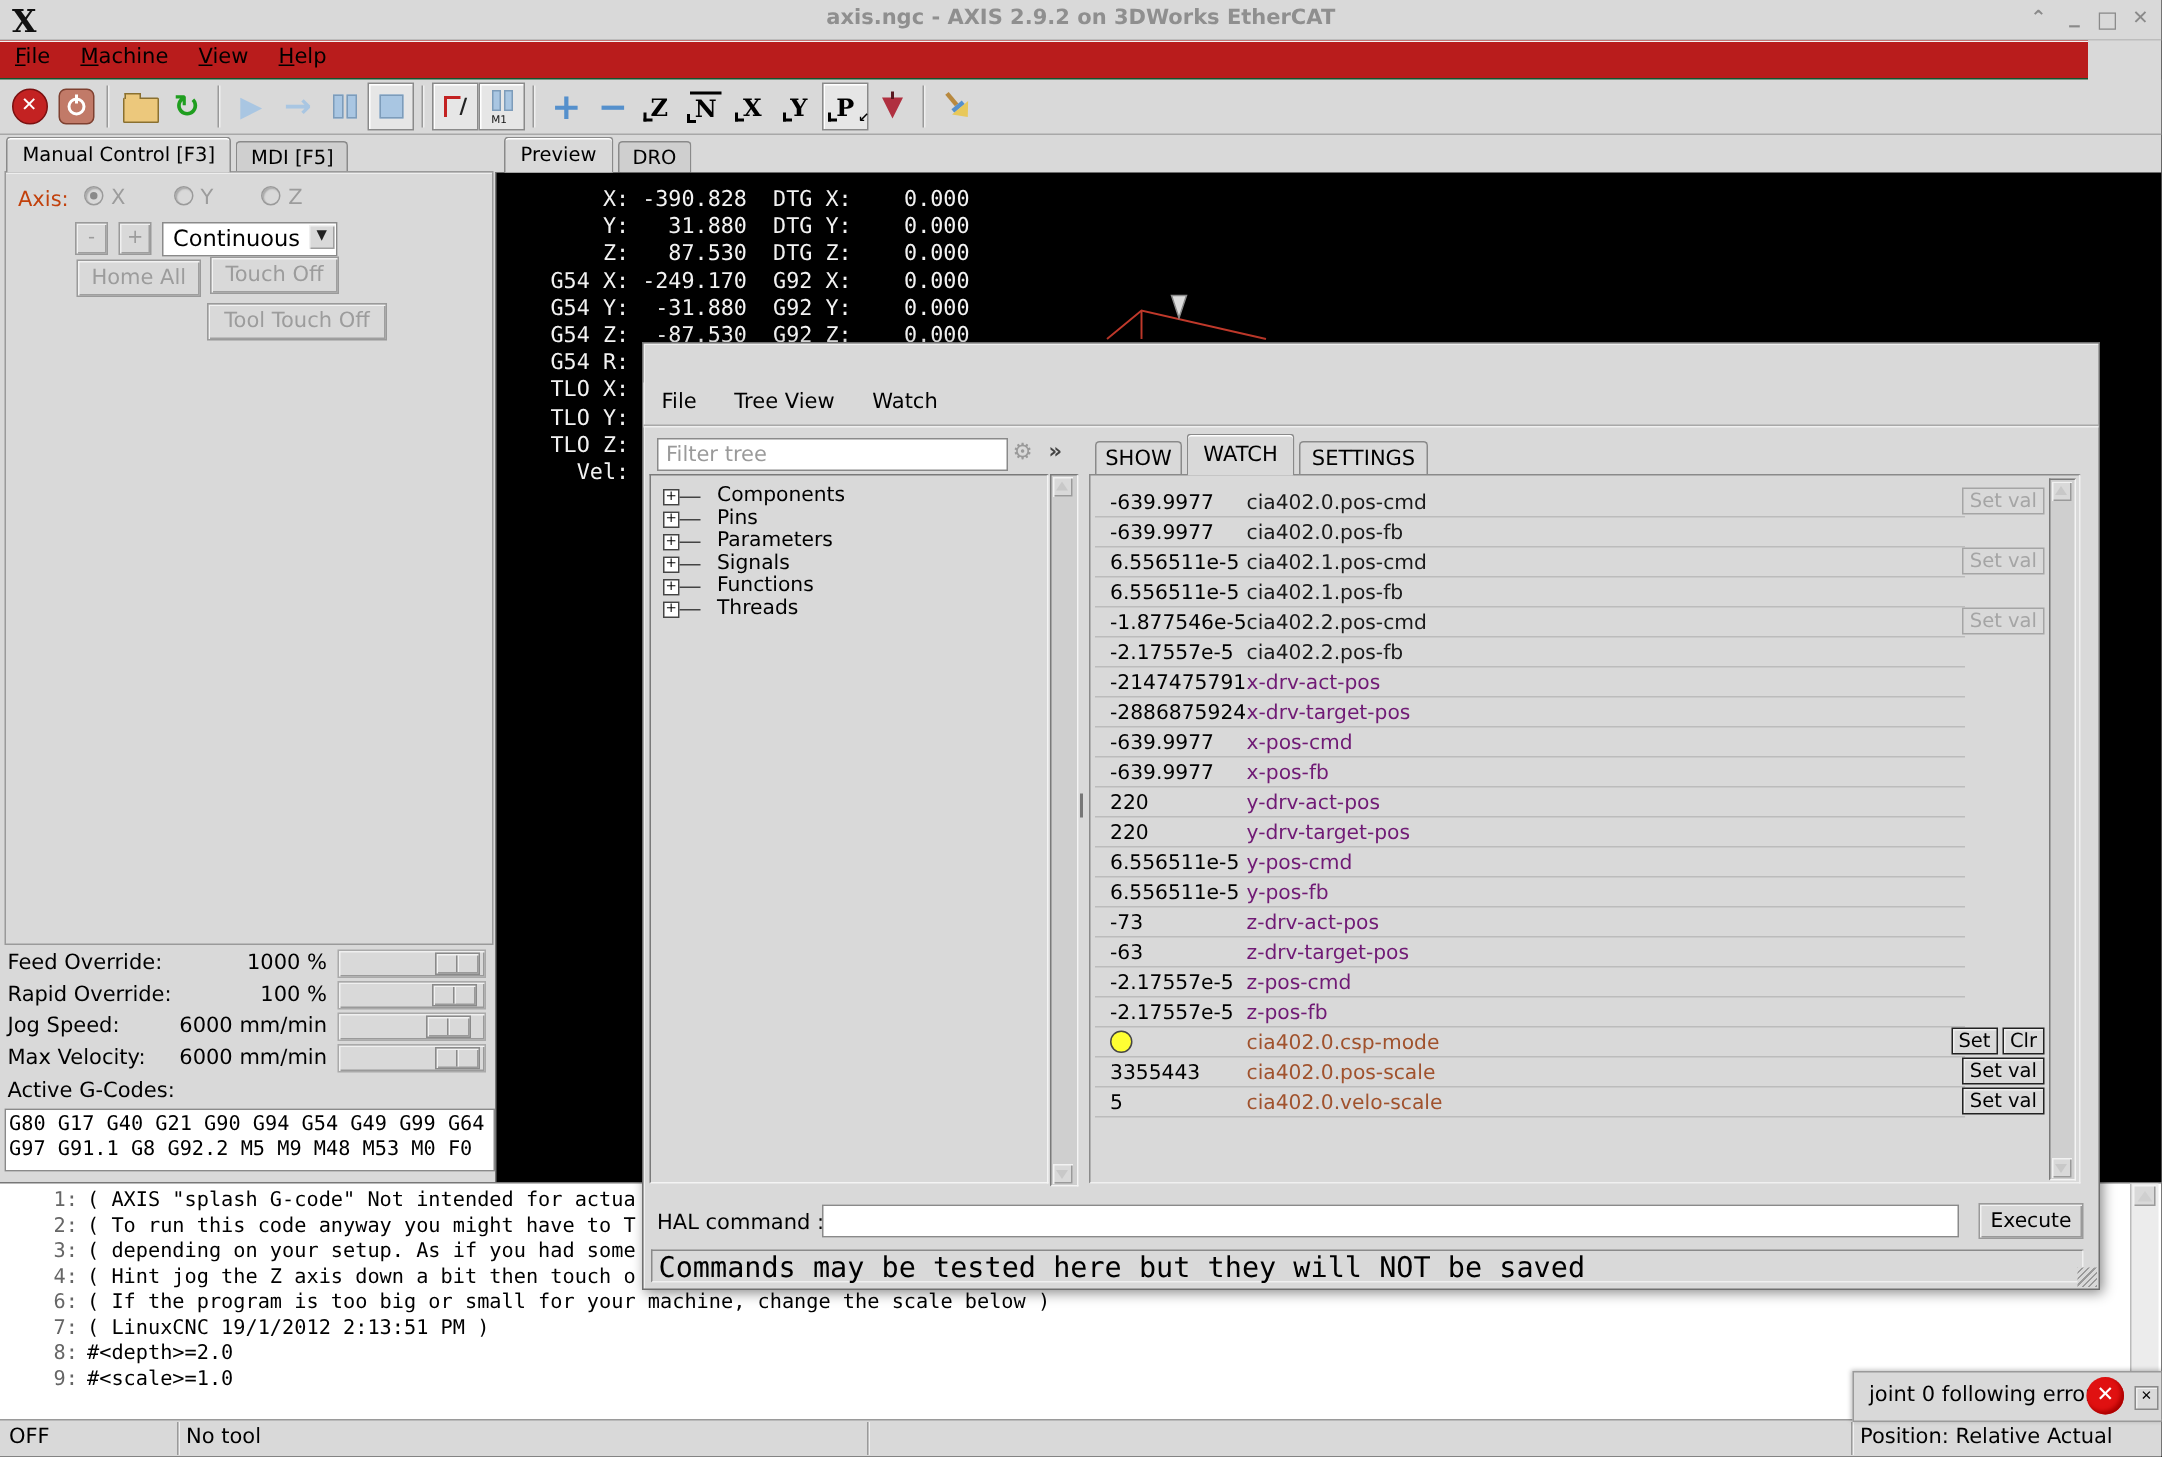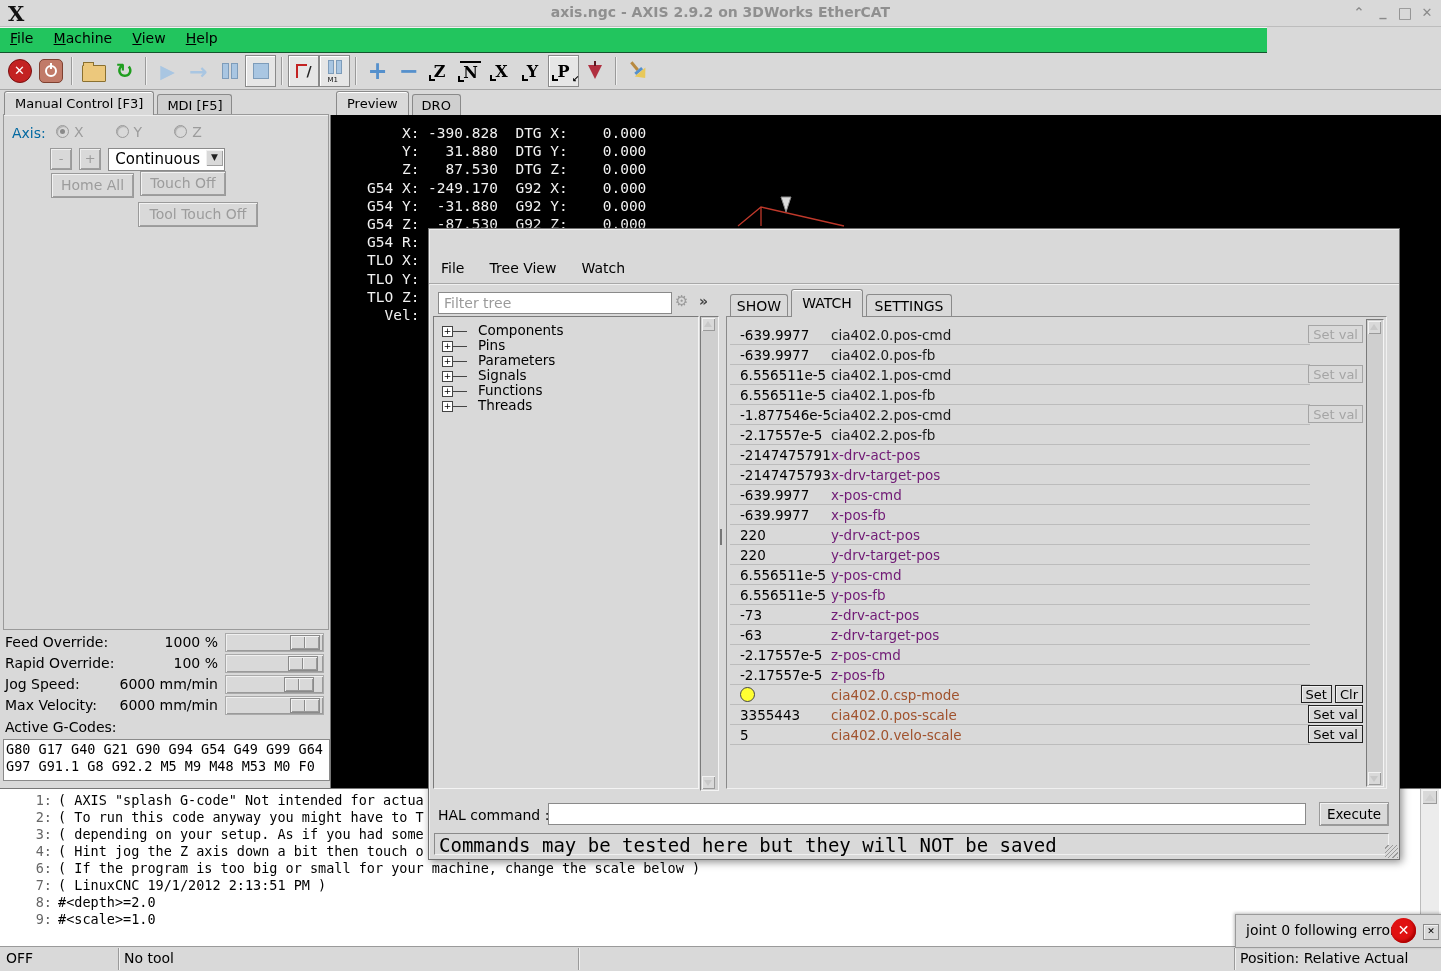--- a/index.html
+++ b/index.html
@@ -11,21 +11,21 @@
   .titlebar{position:absolute;left:0;top:0;width:1441px;height:26px;background:#d9d9d9;border-bottom:1px solid #bdbdbd;}
   .logo-x{position:absolute;left:8px;top:1px;font-family:"DejaVu Serif","Liberation Serif",serif;
           font-weight:bold;font-size:21px;color:#111;}
   .main-title{position:absolute;left:0;right:0;top:4px;text-align:center;color:#8f8f8f;font-size:14px;font-weight:bold;}
   .winctl{position:absolute;top:3px;width:20px;height:20px;text-align:center;line-height:20px;color:#8a8a8a;font-size:13px;font-weight:bold;}
   .winctl.c1{right:72px}.winctl.c2{right:48px}.winctl.c3{right:26px}.winctl.c4{right:4px}
   .wc-shade::before{content:"\2303";} .wc-min::before{content:"\2581";font-size:9px;}
   .wc-max::before{content:"\25A1";font-size:15px;} .wc-close::before{content:"\2715";}
 
   
-  .menubar{position:absolute;left:0;top:27px;width:1267px;height:25px;background:#22c55e;
+  .menubar{position:absolute;left:0;top:27px;width:1392px;height:25px;background:#b91c1c;
            border-bottom:6px solid #14532d;box-shadow:0 1px 0 #f2f2f2 inset;}
   .menu-item{display:inline-block;margin:3px 6px 0 10px;font-size:14px;}
   .menu-item::first-letter{text-decoration:underline;}
 
   
   .toolbar{position:absolute;left:0;top:53px;width:1441px;height:37px;background:#d9d9d9;
            border-bottom:1px solid #a8a8a8;display:flex;align-items:center;padding-left:4px;box-sizing:border-box;}
   .tbtn{width:31px;height:32px;display:flex;align-items:center;justify-content:center;position:relative;flex:none;}
   .tbtn.framed{border:1px solid #8a8a8a;background:#e6e6e6;box-shadow:inset 1px 1px 0 #fff;width:29px;height:30px;}
   .tsep{width:0;height:28px;border-left:1px solid #9a9a9a;border-right:1px solid #efefef;margin:0 5px;flex:none;}
@@ -64,21 +64,21 @@
   .ic-broom .brush{position:absolute;left:4px;top:13px;width:0;height:0;border-left:7px solid transparent;border-right:7px solid transparent;border-top:8px solid #e8c85a;}
 
   
   .tabs-row{position:absolute;display:flex;align-items:flex-end;height:25px;}
   .lt-tabs{left:4px;top:90px;} .pv-tabs{left:336px;top:90px;}
   .tab{border:1px solid #8a8a8a;border-bottom:none;background:#cfcfcf;padding:3px 9px 2px;font-size:13px;
        border-radius:3px 3px 0 0;margin-right:3px;position:relative;top:0;}
   .tab.active{background:#d9d9d9;box-shadow:inset 0 1px 0 #fff;padding:4px 10px 4px;z-index:3;}
   .panel-frame{position:absolute;left:3px;top:114px;width:324px;height:514px;border:1px solid #9a9a9a;
                box-shadow:inset 0 1px 0 #eee;background:#d9d9d9;z-index:2;}
-  .axis-row{position:absolute;left:8px;top:10px;font-size:14px;color:#0369a1;text-align:right;}
+  .axis-row{position:absolute;left:8px;top:10px;font-size:14px;color:#c2410c;text-align:right;}
   .radio-grp{position:absolute;left:52px;top:9px;color:#9c9c9c;font-size:14px;}
   .radio{display:inline-block;width:11px;height:11px;border-radius:50%;background:#d9d9d9;
          border:1px solid #9a9a9a;box-shadow:inset 1px 1px 1px #aaa;vertical-align:-1px;margin-right:5px;position:relative;}
   .radio.sel::before{content:"";position:absolute;left:3px;top:3px;width:5px;height:5px;border-radius:50%;background:#8a8a8a;}
   .radio-lab{margin-right:32px;}
   .jog-row{position:absolute;left:46px;top:33px;height:24px;}
   .sqbtn{display:inline-block;width:20px;height:20px;border:1px solid #9a9a9a;background:#d9d9d9;
          box-shadow:inset 1px 1px 0 #f0f0f0, inset -1px -1px 0 #9f9f9f;color:#9c9c9c;text-align:center;line-height:19px;margin-right:3px;}
   .combo{display:inline-block;height:20px;border:1px solid #8a8a8a;background:#fff;vertical-align:top;position:relative;padding:1px 24px 0 6px;font-size:15px;}
   .combo .arrowbox{position:absolute;right:1px;top:1px;width:17px;height:16px;background:#d9d9d9;
@@ -465,21 +465,21 @@
             <span class="wval">-2.17557e-5</span>
             <span class="wname c-k">cia402.2.pos-fb</span>
           </div>
           <div class="wrow">
             <span class="wline"></span>
             <span class="wval">-2147475791</span>
             <span class="wname c-b">x-drv-act-pos</span>
           </div>
           <div class="wrow">
             <span class="wline"></span>
-            <span class="wval">-2147475793</span>
+            <span class="wval">-2886875924</span>
             <span class="wname c-b">x-drv-target-pos</span>
           </div>
           <div class="wrow">
             <span class="wline"></span>
             <span class="wval">-639.9977</span>
             <span class="wname c-b">x-pos-cmd</span>
           </div>
           <div class="wrow">
             <span class="wline"></span>
             <span class="wval">-639.9977</span>

